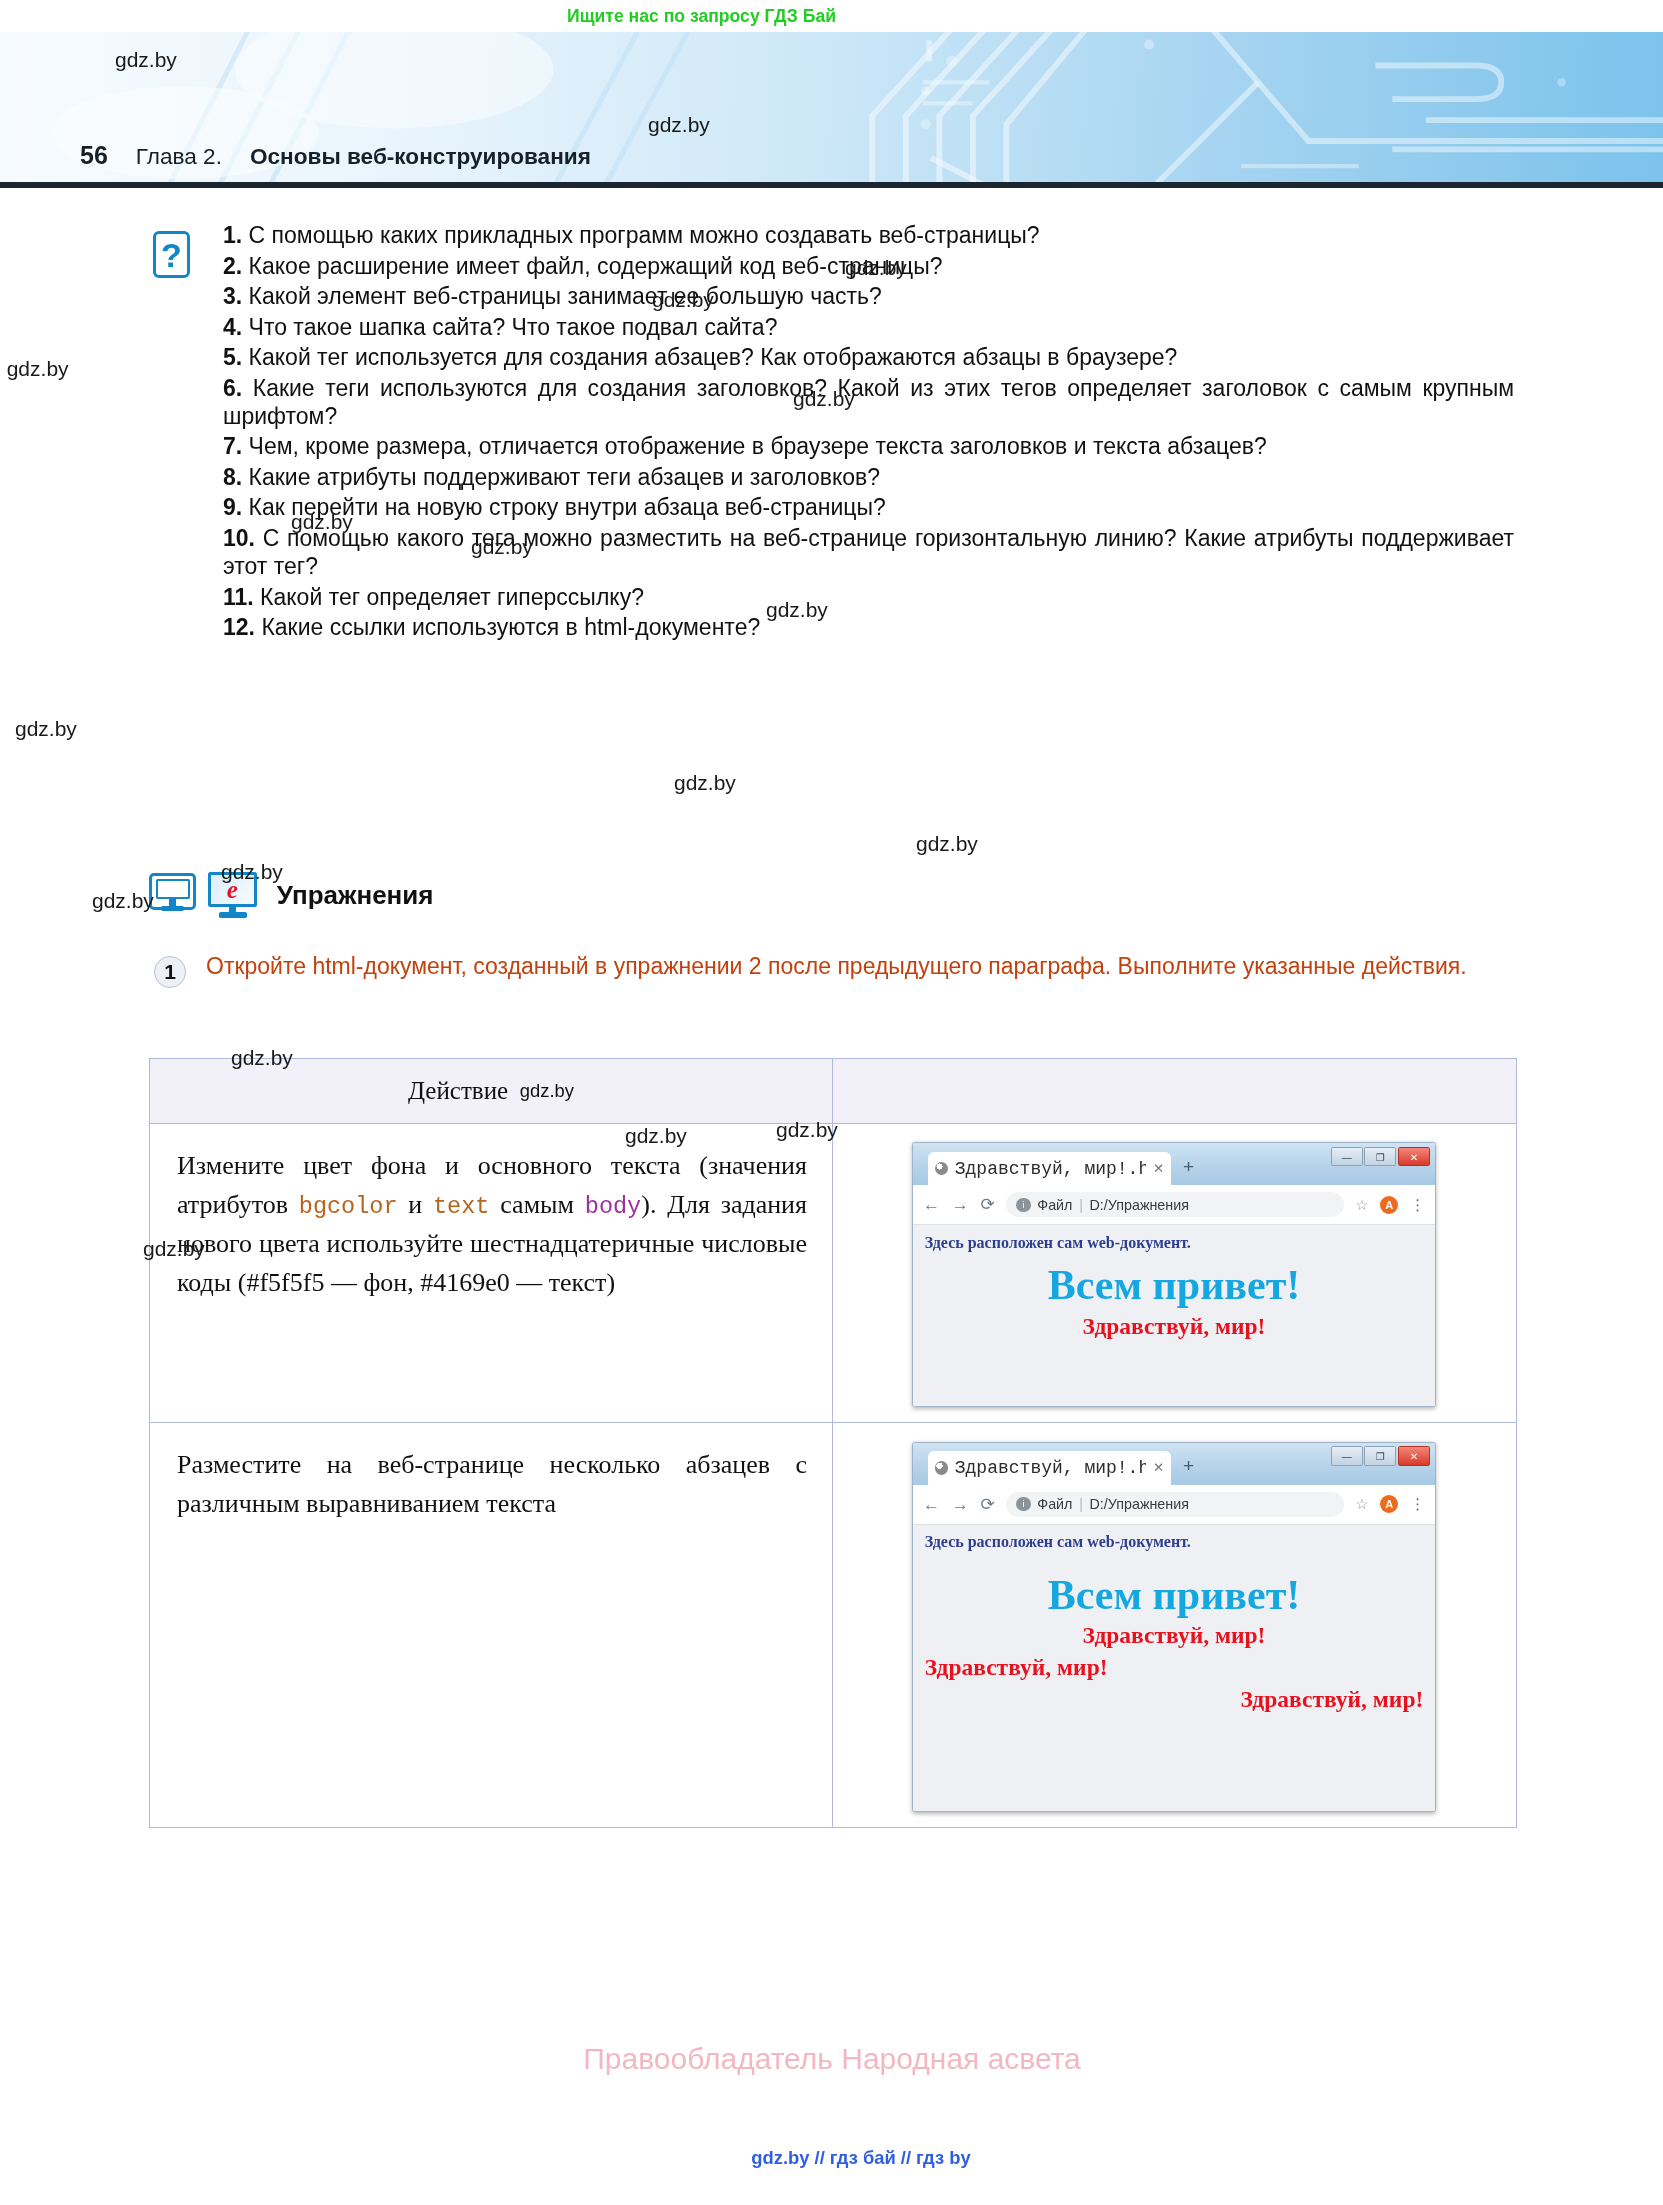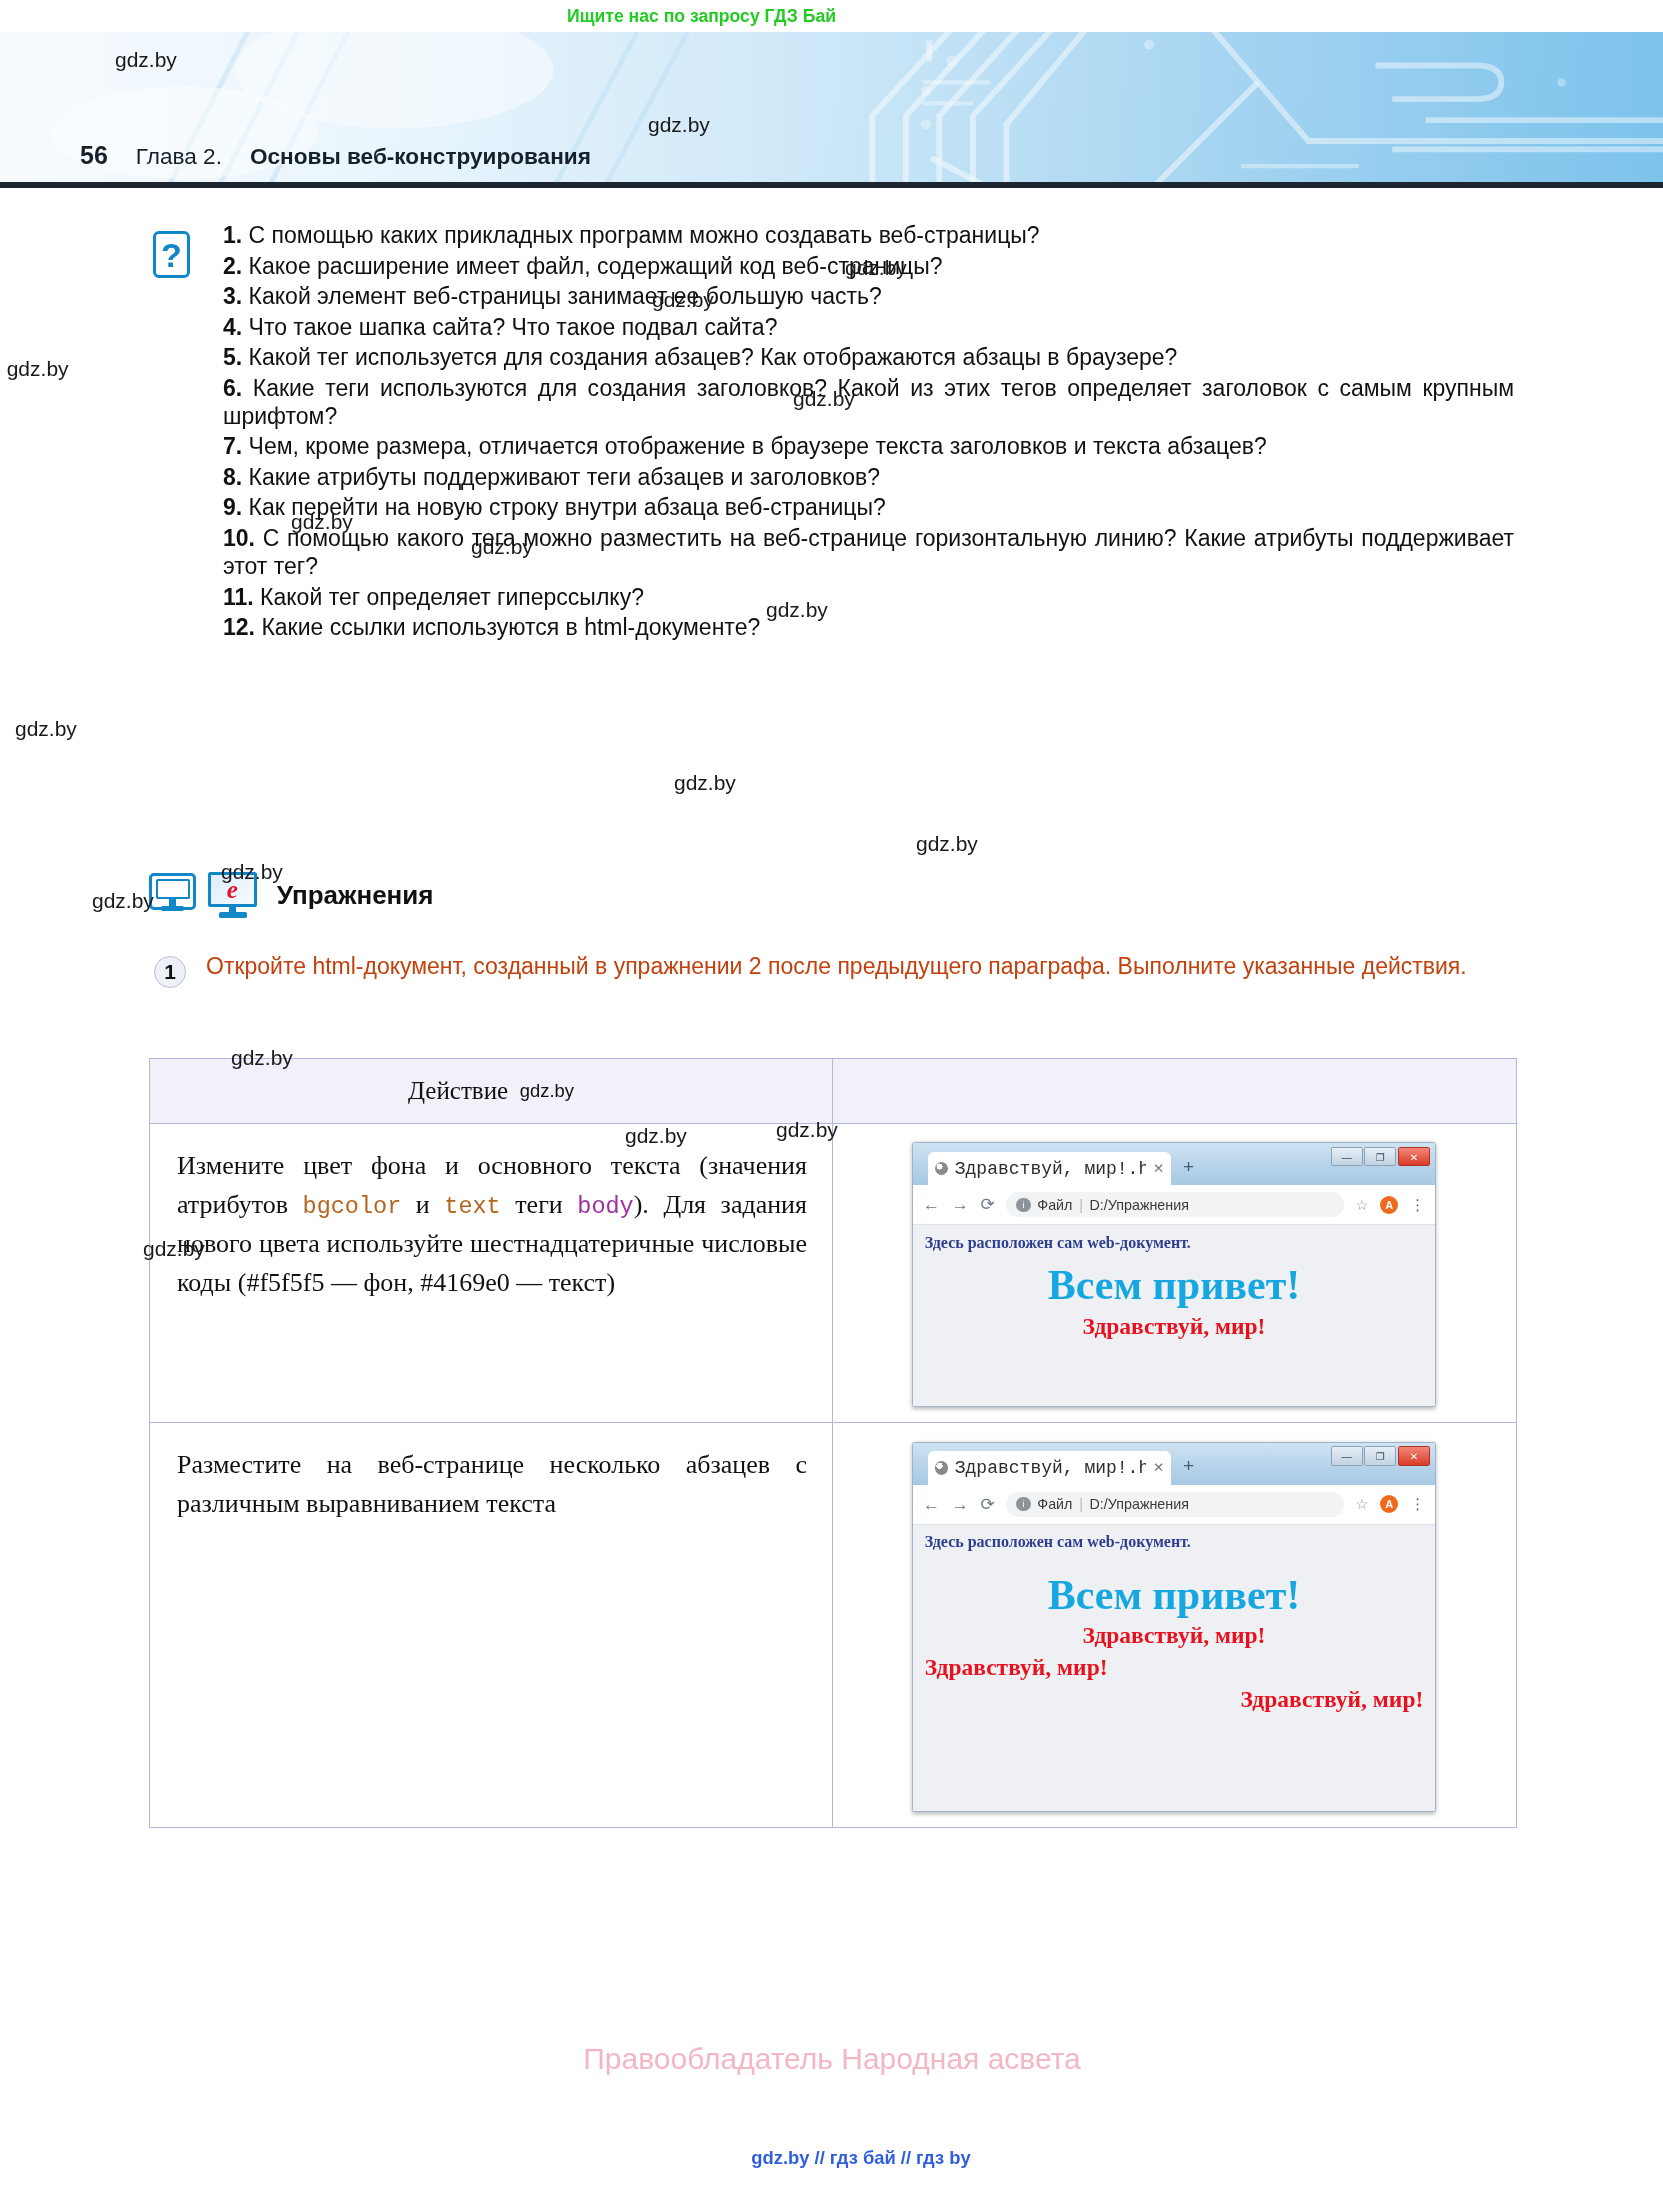--- a/index.html
+++ b/index.html
@@ -581,21 +581,21 @@
       <div class="head-cell">
         <span>Действие</span>
         <span class="wmin">gdz.by</span>
       </div>
     </div>
   </div>
 
   <div class="tbl-row body-row">
     <div class="tbl-cell col-a">
       <div class="act-cell" style="min-height:252px;">
-        <span>Измените цвет фона и основного текста (значения атрибутов </span><span class="code-org">bgcolor</span><span> и </span><span class="code-org">text</span><span> теги </span><span class="code-pur">body</span><span>). Для задания нового цвета используйте шестнадцатеричные числовые коды (#f5f5f5 — фон, #4169e0 — текст)</span>
+        <span>Измените цвет фона и основного текста (значения атрибутов </span><span class="code-org">bgcolor</span><span> и </span><span class="code-org">text</span><span> самым </span><span class="code-pur">body</span><span>). Для задания нового цвета используйте шестнадцатеричные числовые коды (#f5f5f5 — фон, #4169e0 — текст)</span>
       </div>
     </div>
     <div class="tbl-cell col-b res-cell">
       <div class="browser">
         <div class="br-titlebar">
           <div class="br-tab">
             <span class="tab-fav"></span>
             <span class="tab-title">Здравствуй, мир!.html</span>
             <span class="tab-x">✕</span>
           </div>

